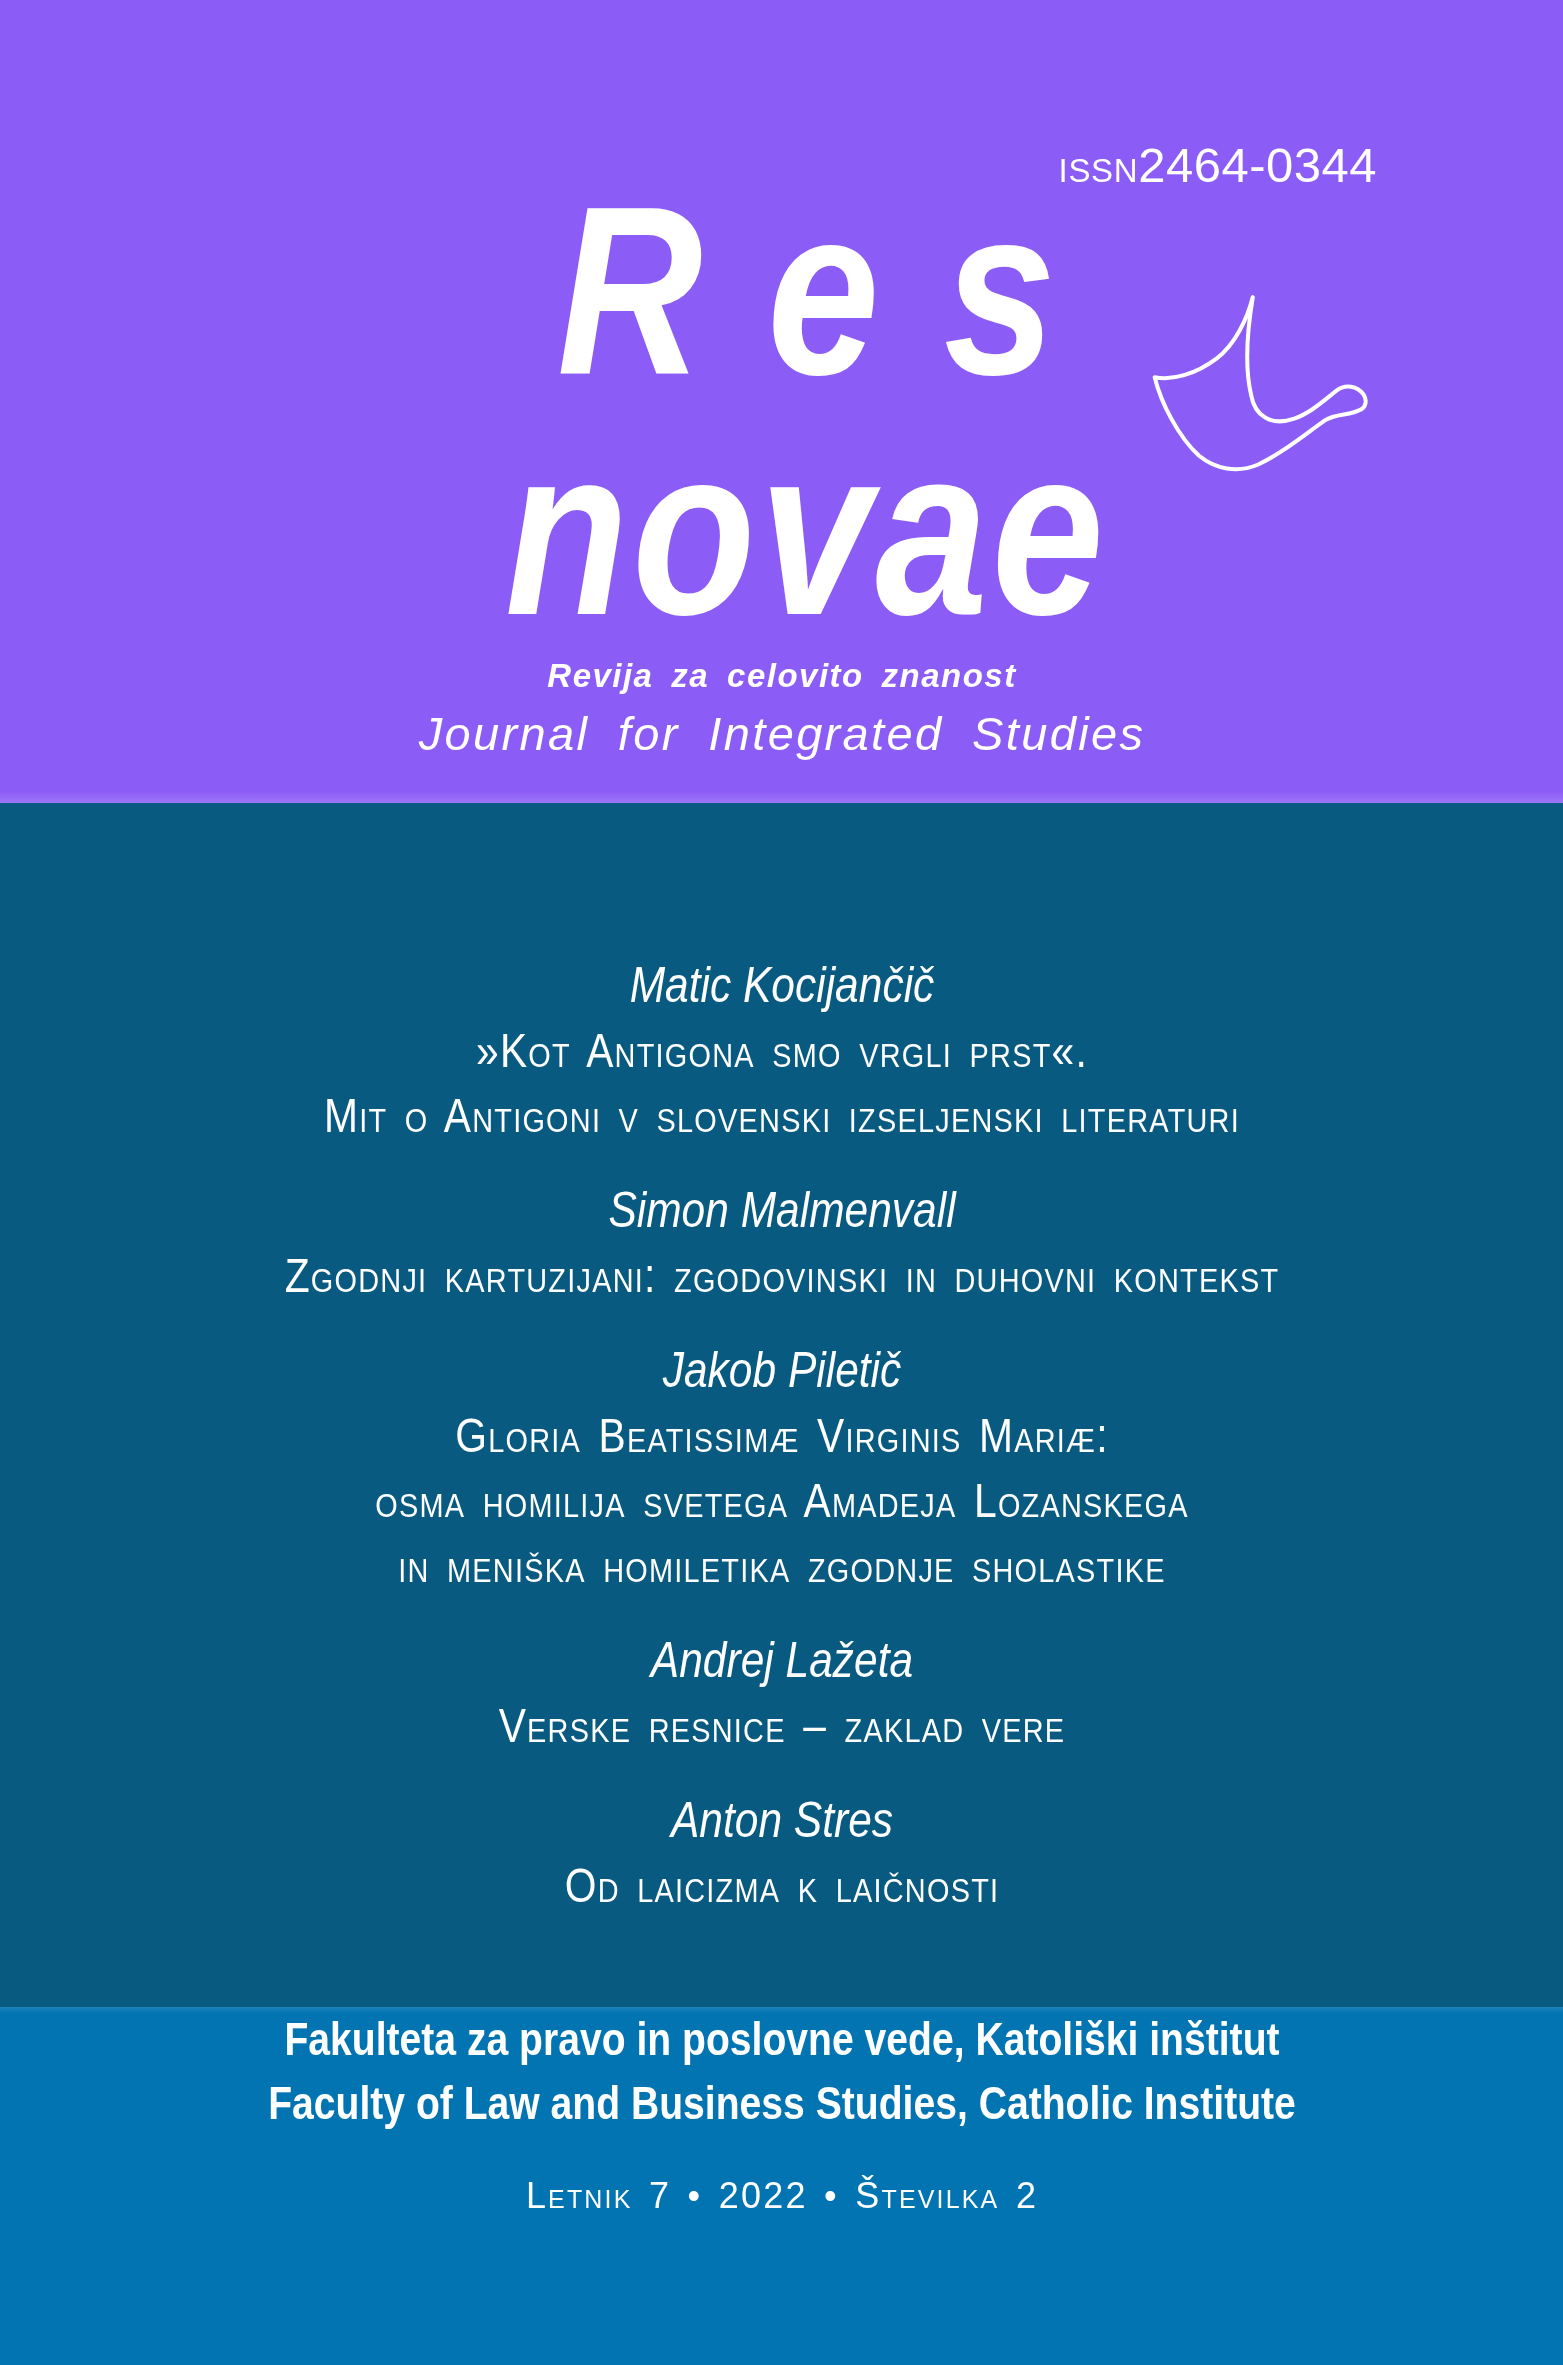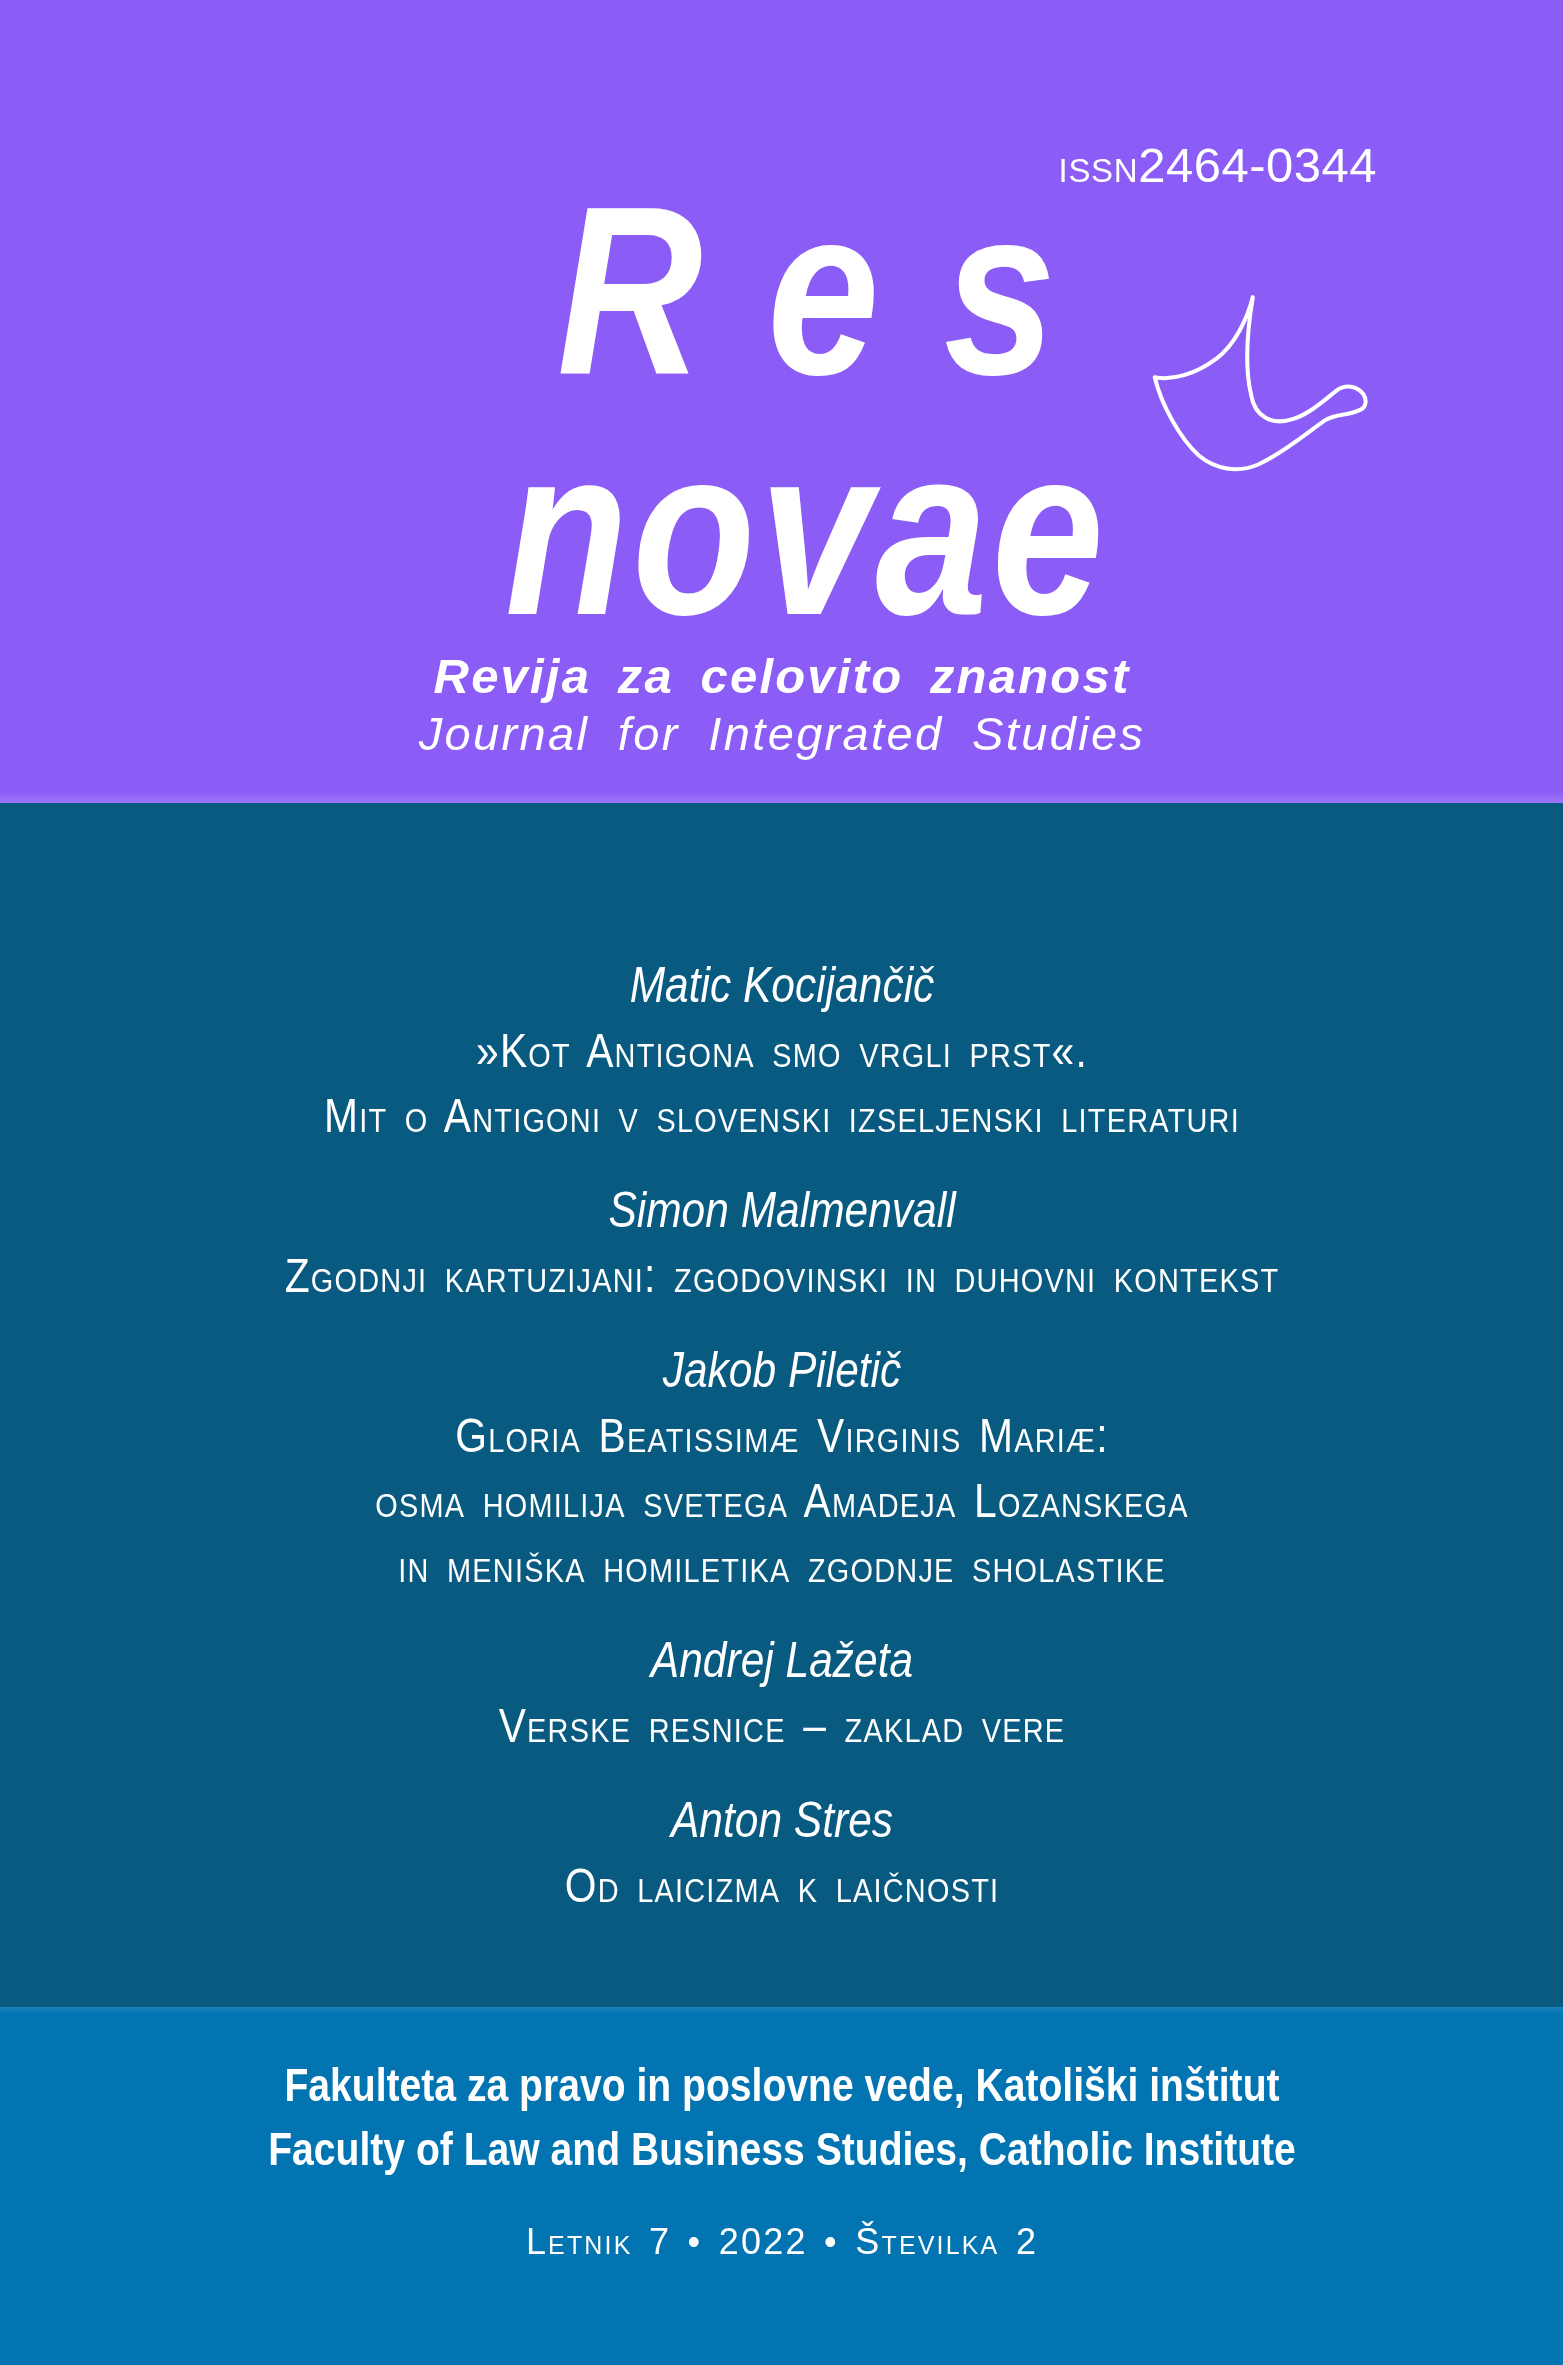--- a/index.html
+++ b/index.html
@@ -27,21 +27,21 @@
   .journal-title{
     position:absolute;left:49px;right:0;top:171px;margin:0;
     text-align:center;font-style:italic;font-weight:700;
     font-size:240px;line-height:240px;
     transform:scaleX(0.84);transform-origin:50% 0;
   }
   .journal-title .t1{display:block;letter-spacing:0.32em;text-indent:0.32em;}
   .journal-title .t2{display:block;letter-spacing:0.02em;}
 
   .subtitle{position:absolute;left:0;right:0;top:647px;text-align:center;font-style:italic;}
-  .sub-sl{font-size:49px;font-weight:700;letter-spacing:0.045em;word-spacing:0.22em;line-height:58px;}
+  .sub-sl{font-size:33px;font-weight:700;letter-spacing:0.045em;word-spacing:0.22em;line-height:58px;}
   .sub-en{font-size:47px;font-weight:400;letter-spacing:0.05em;word-spacing:0.28em;line-height:58px;}
 
   .dove{position:absolute;top:293px;right:196px;width:216px;height:181px;}
   .dove path{fill:none;stroke:#ffffff;stroke-width:4.5;stroke-linejoin:round;stroke-linecap:round;}
 
   
   .band-middle{
     top:803px;height:1462px;background:#095a80;
     padding-top:150px;text-align:center;
   }
@@ -50,21 +50,21 @@
     font-style:italic;font-size:50px;line-height:65px;font-weight:400;
     transform:scaleX(0.85);transform-origin:50% 50%;
   }
   .article-title-line{
     font-variant-caps:small-caps;font-size:48px;line-height:65px;
     letter-spacing:0.03em;word-spacing:0.12em;
     transform:scaleX(0.85);transform-origin:50% 50%;
   }
 
   
-  .band-bottom{top:2007px;height:358px;background:#0274b2;padding-top:46px;text-align:center;}
+  .band-bottom{top:2007px;height:358px;background:#0274b2;text-align:center;}
   .band-bottom::before{
     content:"";position:absolute;left:0;right:0;top:0;height:7px;
     background:linear-gradient(to bottom, rgba(255,255,255,0.10), rgba(255,255,255,0));
   }
   .pub{
     font-weight:700;font-size:46px;line-height:64px;
     transform:scaleX(0.85);transform-origin:50% 50%;
   }
   .issue{
     margin-top:34px;font-variant-caps:small-caps;font-size:36px;line-height:53px;

